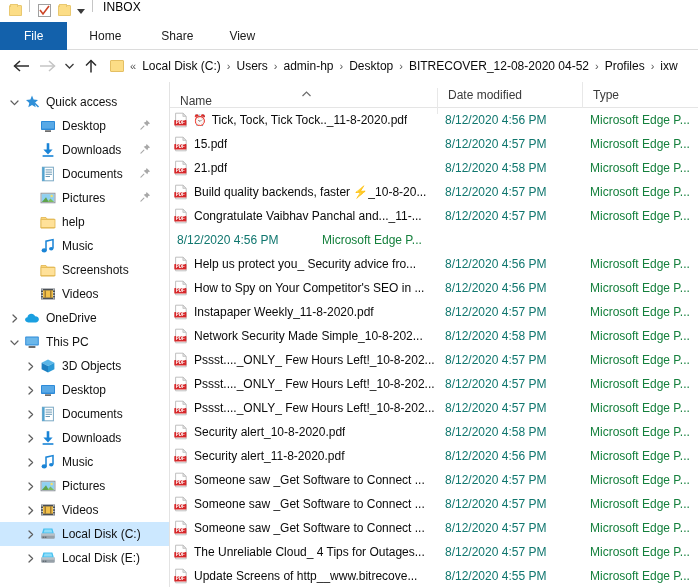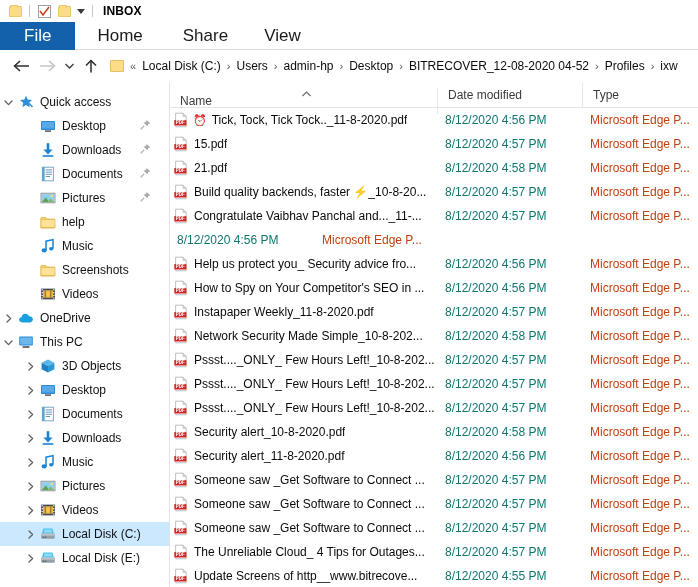--- a/index.html
+++ b/index.html
@@ -9,24 +9,22 @@
     background: #ffffff;
     overflow: hidden;
     -webkit-font-smoothing: antialiased;
   }
 
   
   #titlebar {
     height: 22px;
     background: #ffffff;
     display: flex;
-    align-items: center;
     padding-left: 5px;
     gap: 0px;
-    font-weight: bold;
   }
   .tb-icon { width: 20px; height: 20px; display: flex; align-items: center; justify-content: center; }
   .folder-mini {
     width: 13px; height: 11px; background: #fcdd86;
     border: 1px solid #e9c870; border-radius: 1px 1px 0 0;
     position: relative;
   }
   .folder-mini::before {
     content:""; position:absolute; top:-2px; left:0; width:6px; height:2px;
     background:#fcdd86; border:1px solid #e9c870; border-bottom:none; border-radius:1px 1px 0 0;
@@ -46,21 +44,21 @@
   
   #ribbon {
     height: 28px;
     background: #ffffff;
     display: flex;
     align-items: stretch;
     border-bottom: 1px solid #dcdcdc;
   }
   .rb-tab {
     display: flex; align-items: center; justify-content: center;
-    font-size: 17px; color: #1a1a1a;
+    font-size: 12px; color: #1a1a1a;
     padding: 0 24px; height: 28px; cursor: default; white-space: nowrap;
   }
   .rb-tab.file {
     background: #1361ab; color: #ffffff; min-width: 56px;
   }
   .rb-tab.home { padding-left: 22px; padding-right: 22px; }
   .rb-tab.share { padding-left: 18px; padding-right: 18px; }
   .rb-tab.view { padding-left: 18px; padding-right: 26px; }
 
   
@@ -123,21 +121,21 @@
   }
   .chev svg { display:block; }
   .nv-ico {
     width: 20px; flex: none; display: flex; align-items: center; justify-content: center;
   }
   .nv-label { padding-left: 4px; }
   .pin {
     position: absolute; right: 18px; top: 50%; transform: translateY(-50%);
     color: #9a9a9a;
   }
-  .depth0 { }
+  .depth0 { padding-left: 6px; }
   .depth1 { padding-left: 22px; }
 
   
   #listpane {
     flex: 1; background: #ffffff; display: flex; flex-direction: column;
     overflow: hidden;
   }
   #colheader {
     height: 26px; flex: none; display: flex; align-items: center;
     border-bottom: 1px solid #e5e5e5;
@@ -167,21 +165,21 @@
   }
   .fname {
     overflow: hidden; text-overflow: clip; white-space: nowrap;
     padding-left: 5px;
   }
   .cell-date {
     width: 145px; flex: none; color: #0f766e; padding-left: 7px;
     overflow: hidden;
   }
   .cell-type {
-    flex: 1; color: #c2410c; padding-left: 7px; overflow: hidden;
+    flex: 1; color: #15803d; padding-left: 7px; overflow: hidden;
   }
   .pdf-ico { width: 16px; height: 16px; flex: none; display:block; }
   .emoji-tag { font-size: 11px; padding-left: 4px; }
 </style>
 </head>
 <body>
 
 <div id="titlebar">
   <span class="tb-icon">
     <span class="folder-mini"></span>

